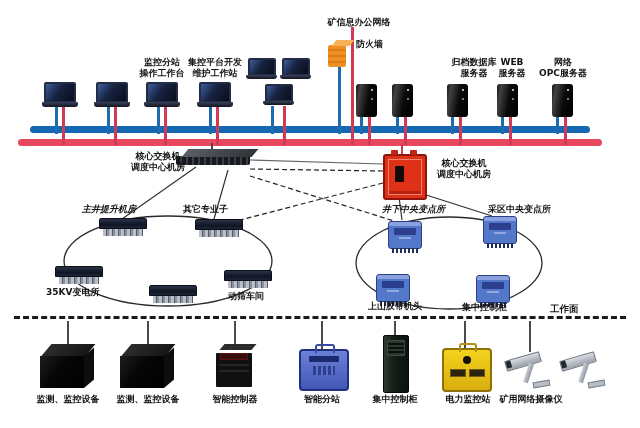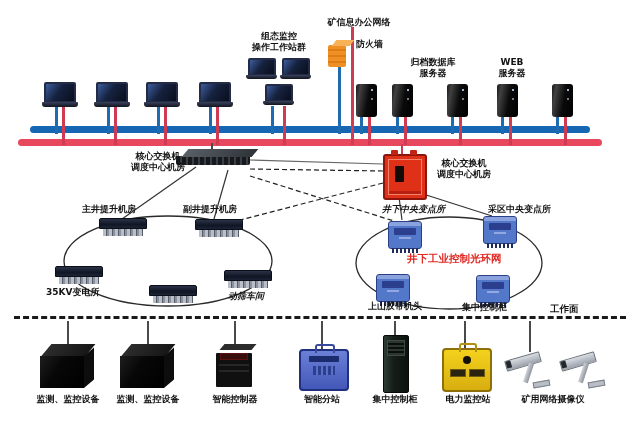--- a/index.html
+++ b/index.html
@@ -137,32 +137,40 @@
   <div class="stem" style="left:211px;top:143px;height:10px;"></div>
   <div class="vline red" style="left:401px;top:144px;height:11px;width:2px;"></div>
 
   <div class="lbl" style="left:316px;top:17px;width:86px;">
       <span>矿信息办公网络</span>
     </div>
   <div class="lbl" style="left:356px;top:39px;">
       <span>防火墙</span>
     </div>
 
-  <div class="lbl" style="left:244px;top:31px;width:70px;">
-    <span>组态监控</span>
-      <span>操作工作站群</span>
-    </div>
-
-  <div class="lbl" style="left:403px;top:57px;width:60px;">
+  <div class="lbl" style="left:132px;top:57px;width:60px;">
+    <span>监控分站</span>
+      <span>操作工作台</span>
+    </div>
+  <div class="lbl" style="left:182px;top:57px;width:66px;">
+    <span>集控平台开发</span>
+      <span>维护工作站</span>
+    </div>
+
+  <div class="lbl" style="left:444px;top:57px;width:60px;">
     <span>归档数据库</span>
       <span>服务器</span>
     </div>
   <div class="lbl" style="left:487px;top:57px;width:50px;">
     <span>WEB</span>
       <span>服务器</span>
+    </div>
+  <div class="lbl" style="left:528px;top:57px;width:70px;">
+    <span>网络</span>
+      <span>OPC服务器</span>
     </div>
 
   <div class="dev laptop" style="left:42px;top:82px;">
       <div class="lt-screen"></div>
       <div class="lt-base"></div>
     </div>
   <div class="dev laptop" style="left:94px;top:82px;">
       <div class="lt-screen"></div>
       <div class="lt-base"></div>
     </div>
@@ -227,30 +235,30 @@
       <div class="rs-slot"></div>
     <div class="rs-lug" style="left:6px;"></div>
       <div class="rs-lug" style="left:25px;"></div>
     <div class="rs-stripe"></div>
     </div>
   <div class="lbl" style="left:433px;top:158px;width:62px;">
     <span>核心交换机</span>
       <span>调度中心机房</span>
     </div>
 
-  <div class="lbl" style="left:82px;top:204px;">
+  <div class="lbl" style="left:82px;top:204px;font-style:italic;">
       <span>主井提升机房</span>
     </div>
   <div class="lbl" style="left:183px;top:204px;">
-      <span>副井提升机房</span>
+      <span>其它专业子</span>
     </div>
   <div class="lbl" style="left:46px;top:287px;">
       <span>35KV变电所</span>
     </div>
-  <div class="lbl" style="left:228px;top:291px;font-style:italic;">
+  <div class="lbl" style="left:228px;top:291px;">
       <span>动筛车间</span>
     </div>
 
   <div class="dev gswitch" style="left:99px;top:218px;">
       <div class="gs-top"></div>
       <div class="gs-ports"></div>
     </div>
   <div class="dev gswitch" style="left:195px;top:219px;">
       <div class="gs-top"></div>
       <div class="gs-ports"></div>
@@ -261,21 +269,20 @@
     </div>
   <div class="dev gswitch" style="left:149px;top:285px;">
       <div class="gs-top"></div>
       <div class="gs-ports"></div>
     </div>
   <div class="dev gswitch" style="left:224px;top:270px;">
       <div class="gs-top"></div>
       <div class="gs-ports"></div>
     </div>
 
-  <div class="ringtitle" style="left:407px;top:252px;"><span>井下工业控制光环网</span></div>
   <div class="lbl" style="left:382px;top:204px;font-style:italic;">
       <span>井下中央变点所</span>
     </div>
   <div class="lbl" style="left:488px;top:204px;">
       <span>采区中央变点所</span>
     </div>
   <div class="lbl" style="left:368px;top:301px;">
       <span>上山胶带机头</span>
     </div>
   <div class="lbl" style="left:462px;top:302px;">
@@ -376,17 +383,17 @@
     </div>
   <div class="lbl" style="left:297px;top:394px;width:50px;">
       <span>智能分站</span>
     </div>
   <div class="lbl" style="left:369px;top:394px;width:52px;">
       <span>集中控制柜</span>
     </div>
   <div class="lbl" style="left:442px;top:394px;width:52px;">
       <span>电力监控站</span>
     </div>
-  <div class="lbl" style="left:518px;top:394px;width:70px;text-align:center;">
+  <div class="lbl" style="left:496px;top:394px;width:70px;text-align:center;">
       <span>矿用网络摄像仪</span>
     </div>
 
 </div>
 
 </body></html>

